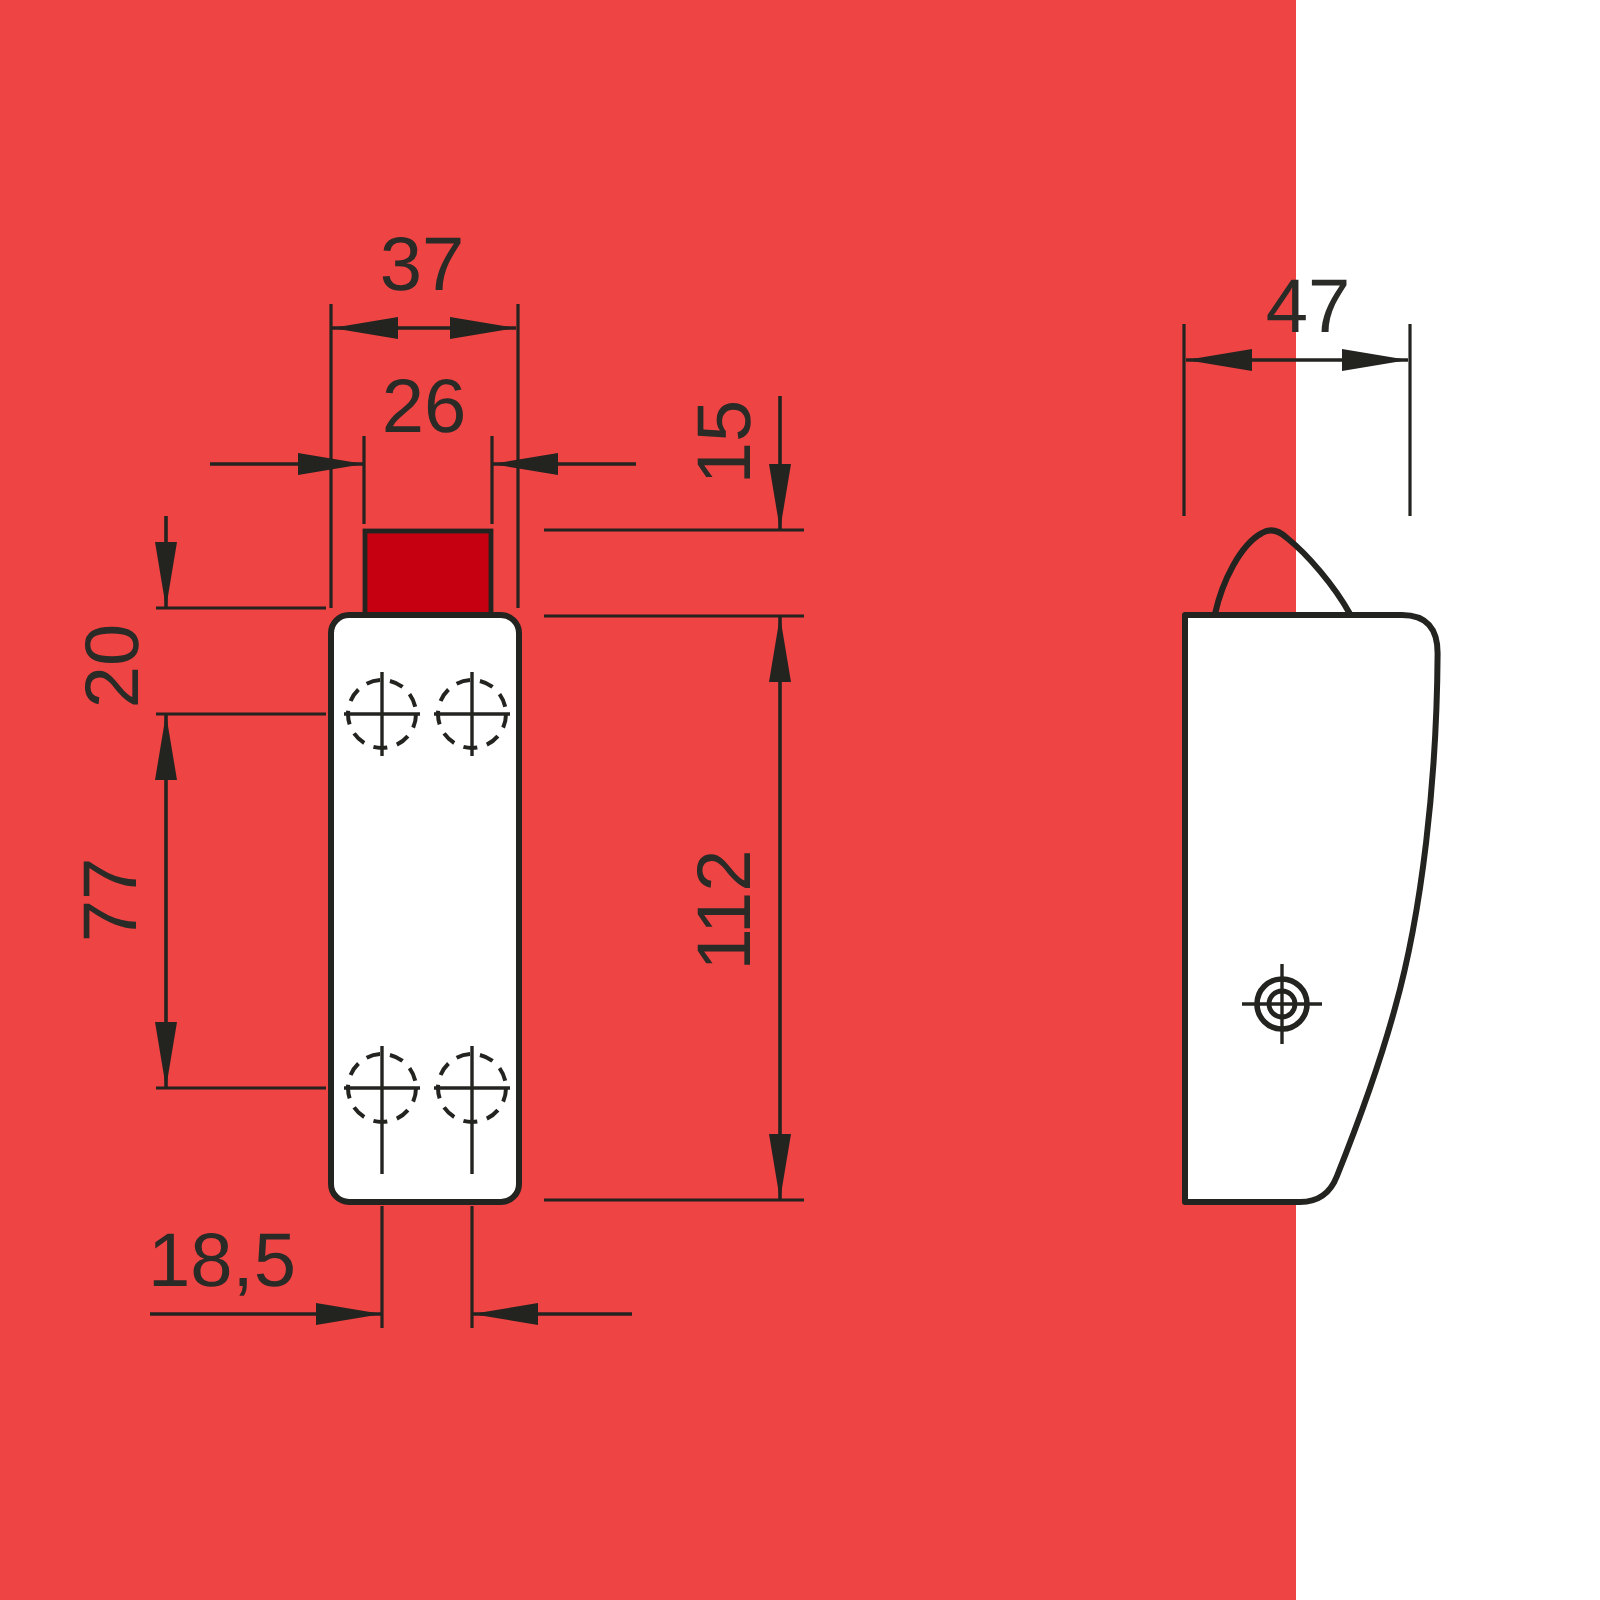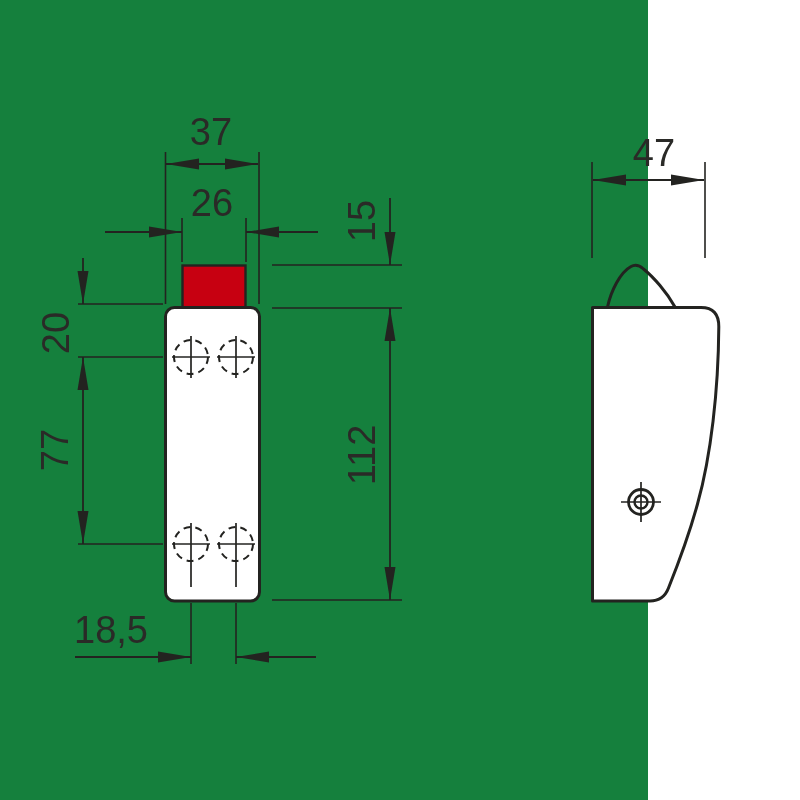--- a/index.html
+++ b/index.html
@@ -7,21 +7,21 @@
     padding: 0;
     background: #ffffff;
     width: 800px;
     height: 800px;
     overflow: hidden;
   }
   .canvas {
     position: relative;
     width: 648px;
     height: 800px;
-    background: #15803d;
+    background: #ef4444;
   }
   svg { display: block; }
   .outline {
     fill: #ffffff;
     stroke: #232320;
     stroke-width: 3;
     stroke-linejoin: round;
   }
   .outline-open {
     fill: none;

